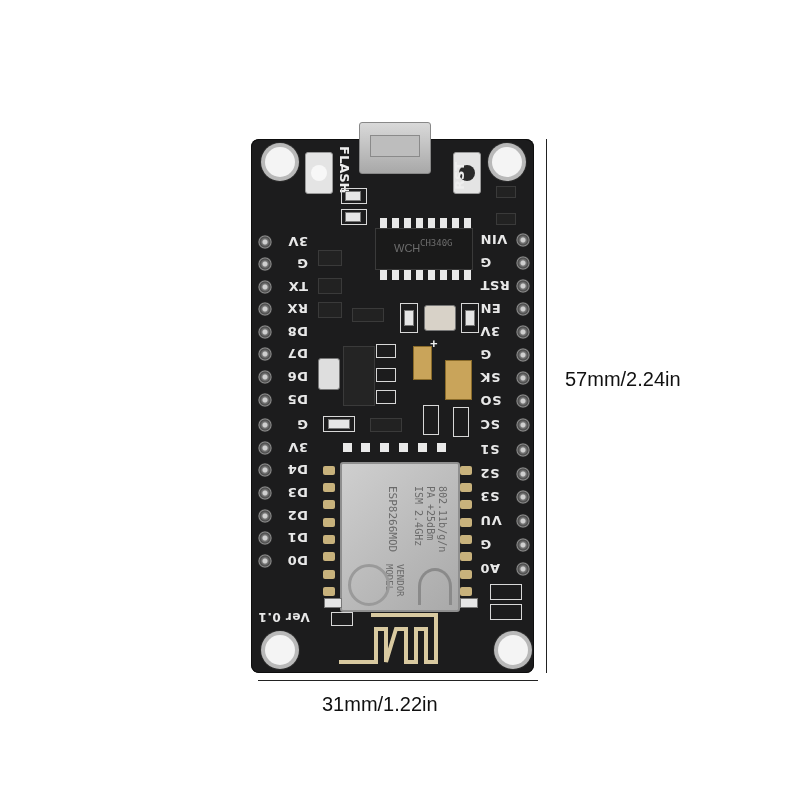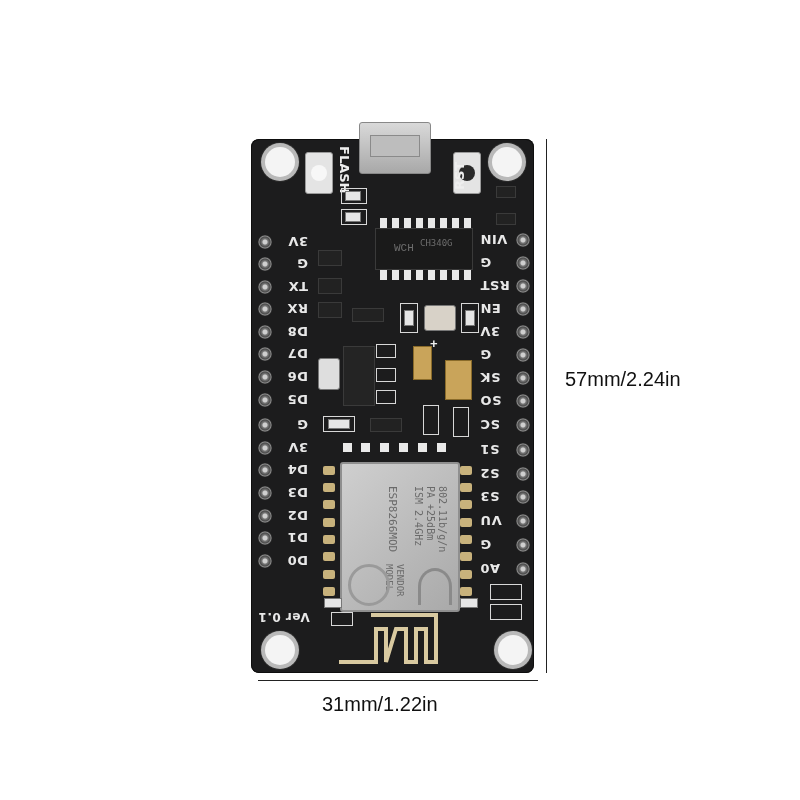--- a/index.html
+++ b/index.html
@@ -53,21 +53,21 @@
 <div class="silk" style="left:452px;top:152px;transform:rotate(-90deg);transform-origin:left top;top:190px;">RST</div>
 
 <div class="box" style="left:341px;top:188px;width:24px;height:14px;"></div>
 <div class="smd" style="left:345px;top:191px;width:14px;height:8px;"></div>
 <div class="box" style="left:341px;top:209px;width:24px;height:14px;"></div>
 <div class="smd" style="left:345px;top:212px;width:14px;height:8px;"></div>
 <div class="chip" style="left:496px;top:186px;width:18px;height:10px;"></div>
 <div class="chip" style="left:496px;top:213px;width:18px;height:10px;"></div>
 
 <div class="chip" style="left:375px;top:228px;width:96px;height:40px;background:#1a1a1a;">
-  <div class="abs" style="left:18px;top:13px;color:#6d6d6d;font-size:11px;font-family:Liberation Mono, monospace;">WCH</div>
+  <div class="abs" style="left:18px;top:13px;color:#6d6d6d;font-size:11px;font-family:Liberation Sans, sans-serif;">WCH</div>
   <div class="abs" style="left:44px;top:9px;color:#6d6d6d;font-size:9px;font-family:'DejaVu Sans Mono',monospace;">CH340G</div>
 </div>
 <div class="chip-pad" style="left:380px;top:218px;"></div>
 <div class="chip-pad" style="left:392px;top:218px;"></div>
 <div class="chip-pad" style="left:404px;top:218px;"></div>
 <div class="chip-pad" style="left:416px;top:218px;"></div>
 <div class="chip-pad" style="left:428px;top:218px;"></div>
 <div class="chip-pad" style="left:440px;top:218px;"></div>
 <div class="chip-pad" style="left:452px;top:218px;"></div>
 <div class="chip-pad" style="left:464px;top:218px;"></div>

